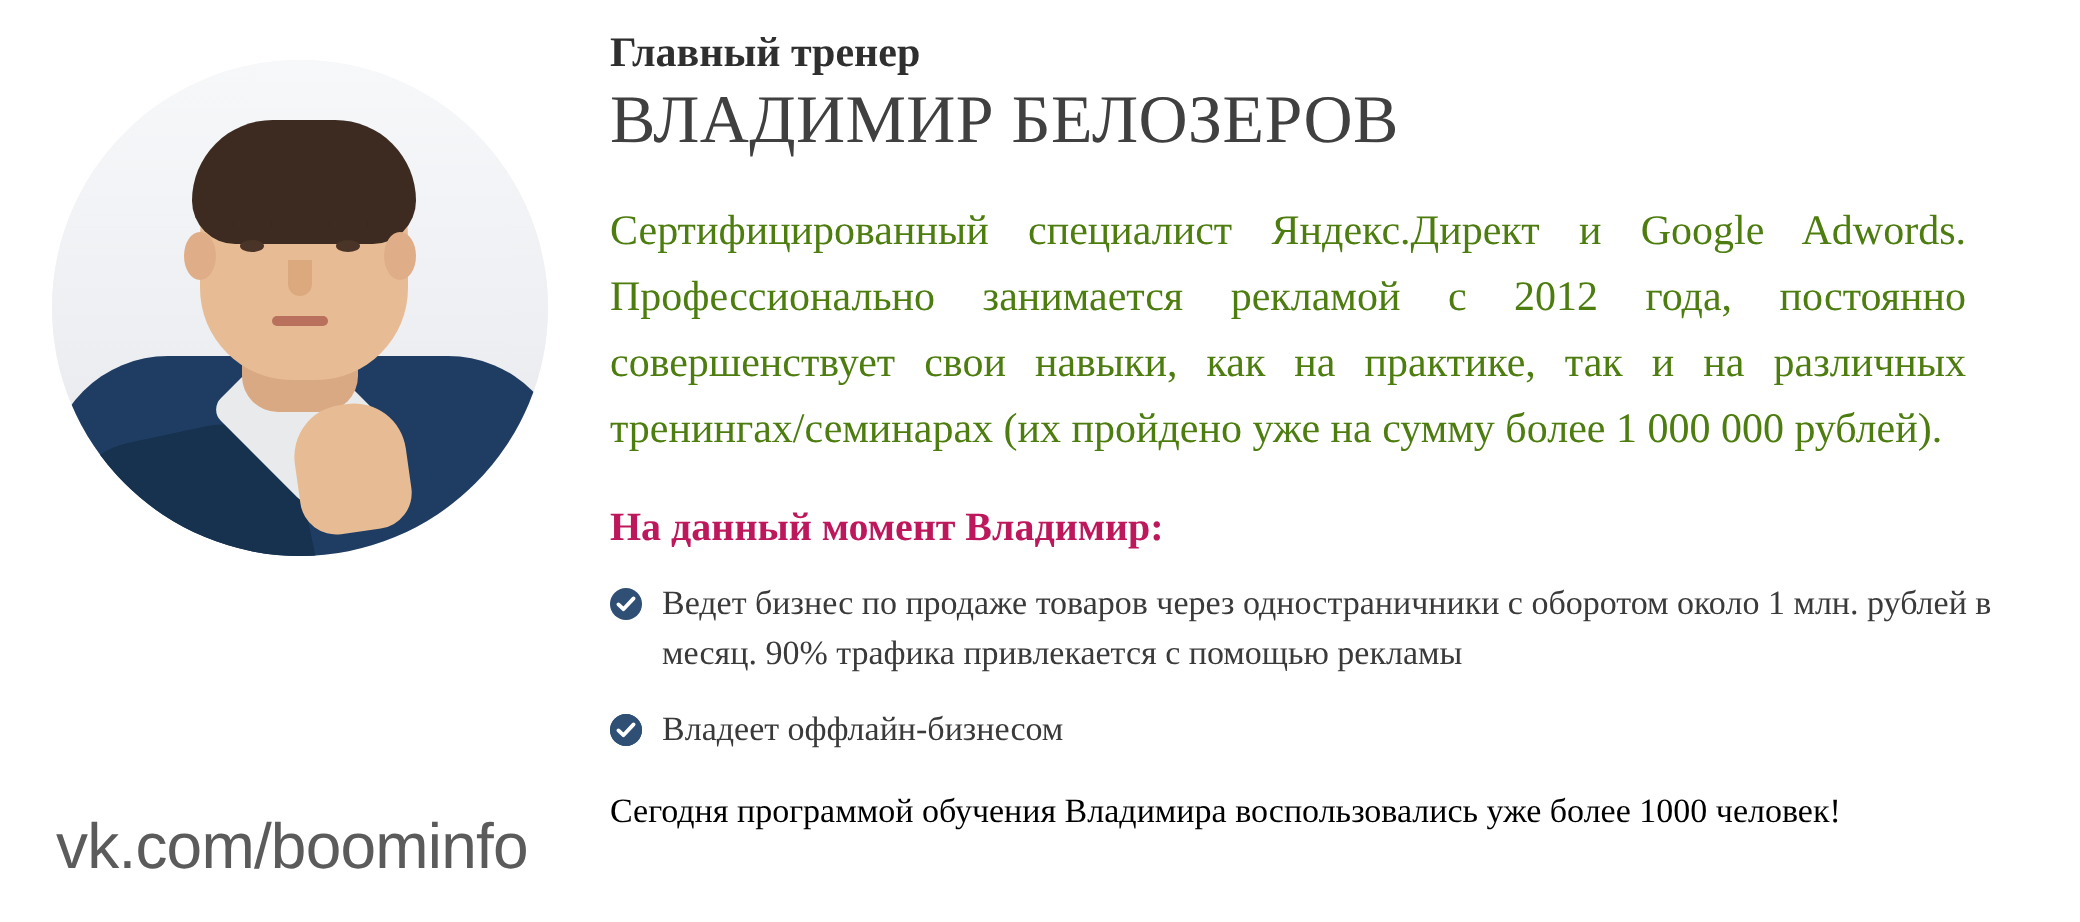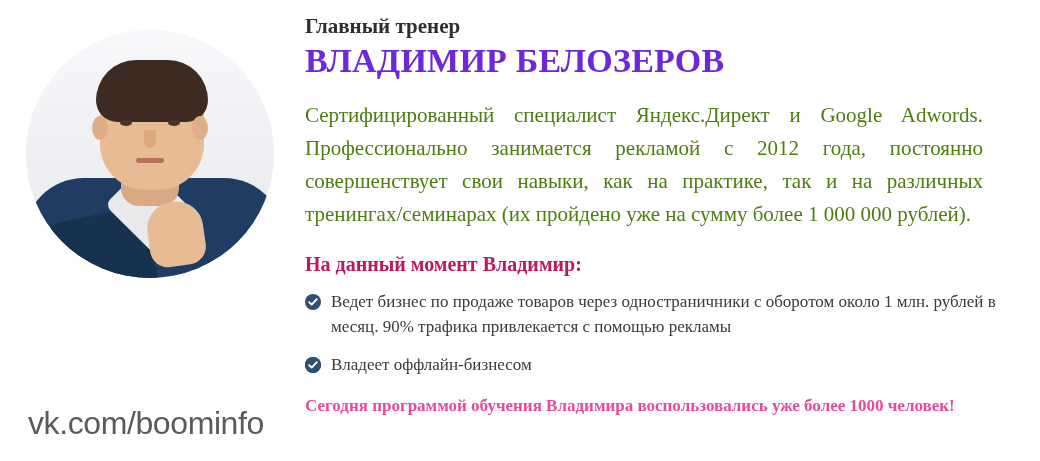--- a/index.html
+++ b/index.html
@@ -202,24 +202,24 @@
   }
   .eyebrow {
     font-family: "Liberation Serif", serif;
     font-weight: bold;
     font-size: 21px;
     color: #2f2f2f;
     margin: 0 0 4px 0;
   }
   .headline {
     font-family: "Liberation Serif", serif;
-    font-weight: bold;
+    font-weight: normal;
     font-size: 34px;
     line-height: 1.05;
-    color: #6d28d9;
+    color: #404040;
     margin: 0 0 20px 0;
     letter-spacing: 0.2px;
   }
   .intro {
     font-family: "Liberation Serif", serif;
     font-size: 21px;
     line-height: 1.58;
     color: #4d7c0f;
     text-align: justify;
     margin: 0 0 22px 0;
@@ -249,24 +249,24 @@
   }
   .bullet .check {
     position: absolute;
     left: 0;
     top: 3px;
     width: 16px;
     height: 16px;
   }
   .closing {
     font-family: "Liberation Serif", serif;
-    font-weight: bold;
+    font-weight: normal;
     font-size: 17px;
     line-height: 1.5;
-    color: #ec4899;
+    color: #000000;
     width: 678px;
     text-align: justify;
     margin: 4px 0 0 0;
   }
 </style>
 </head>
 <body>
 
 <div class="page">
 

